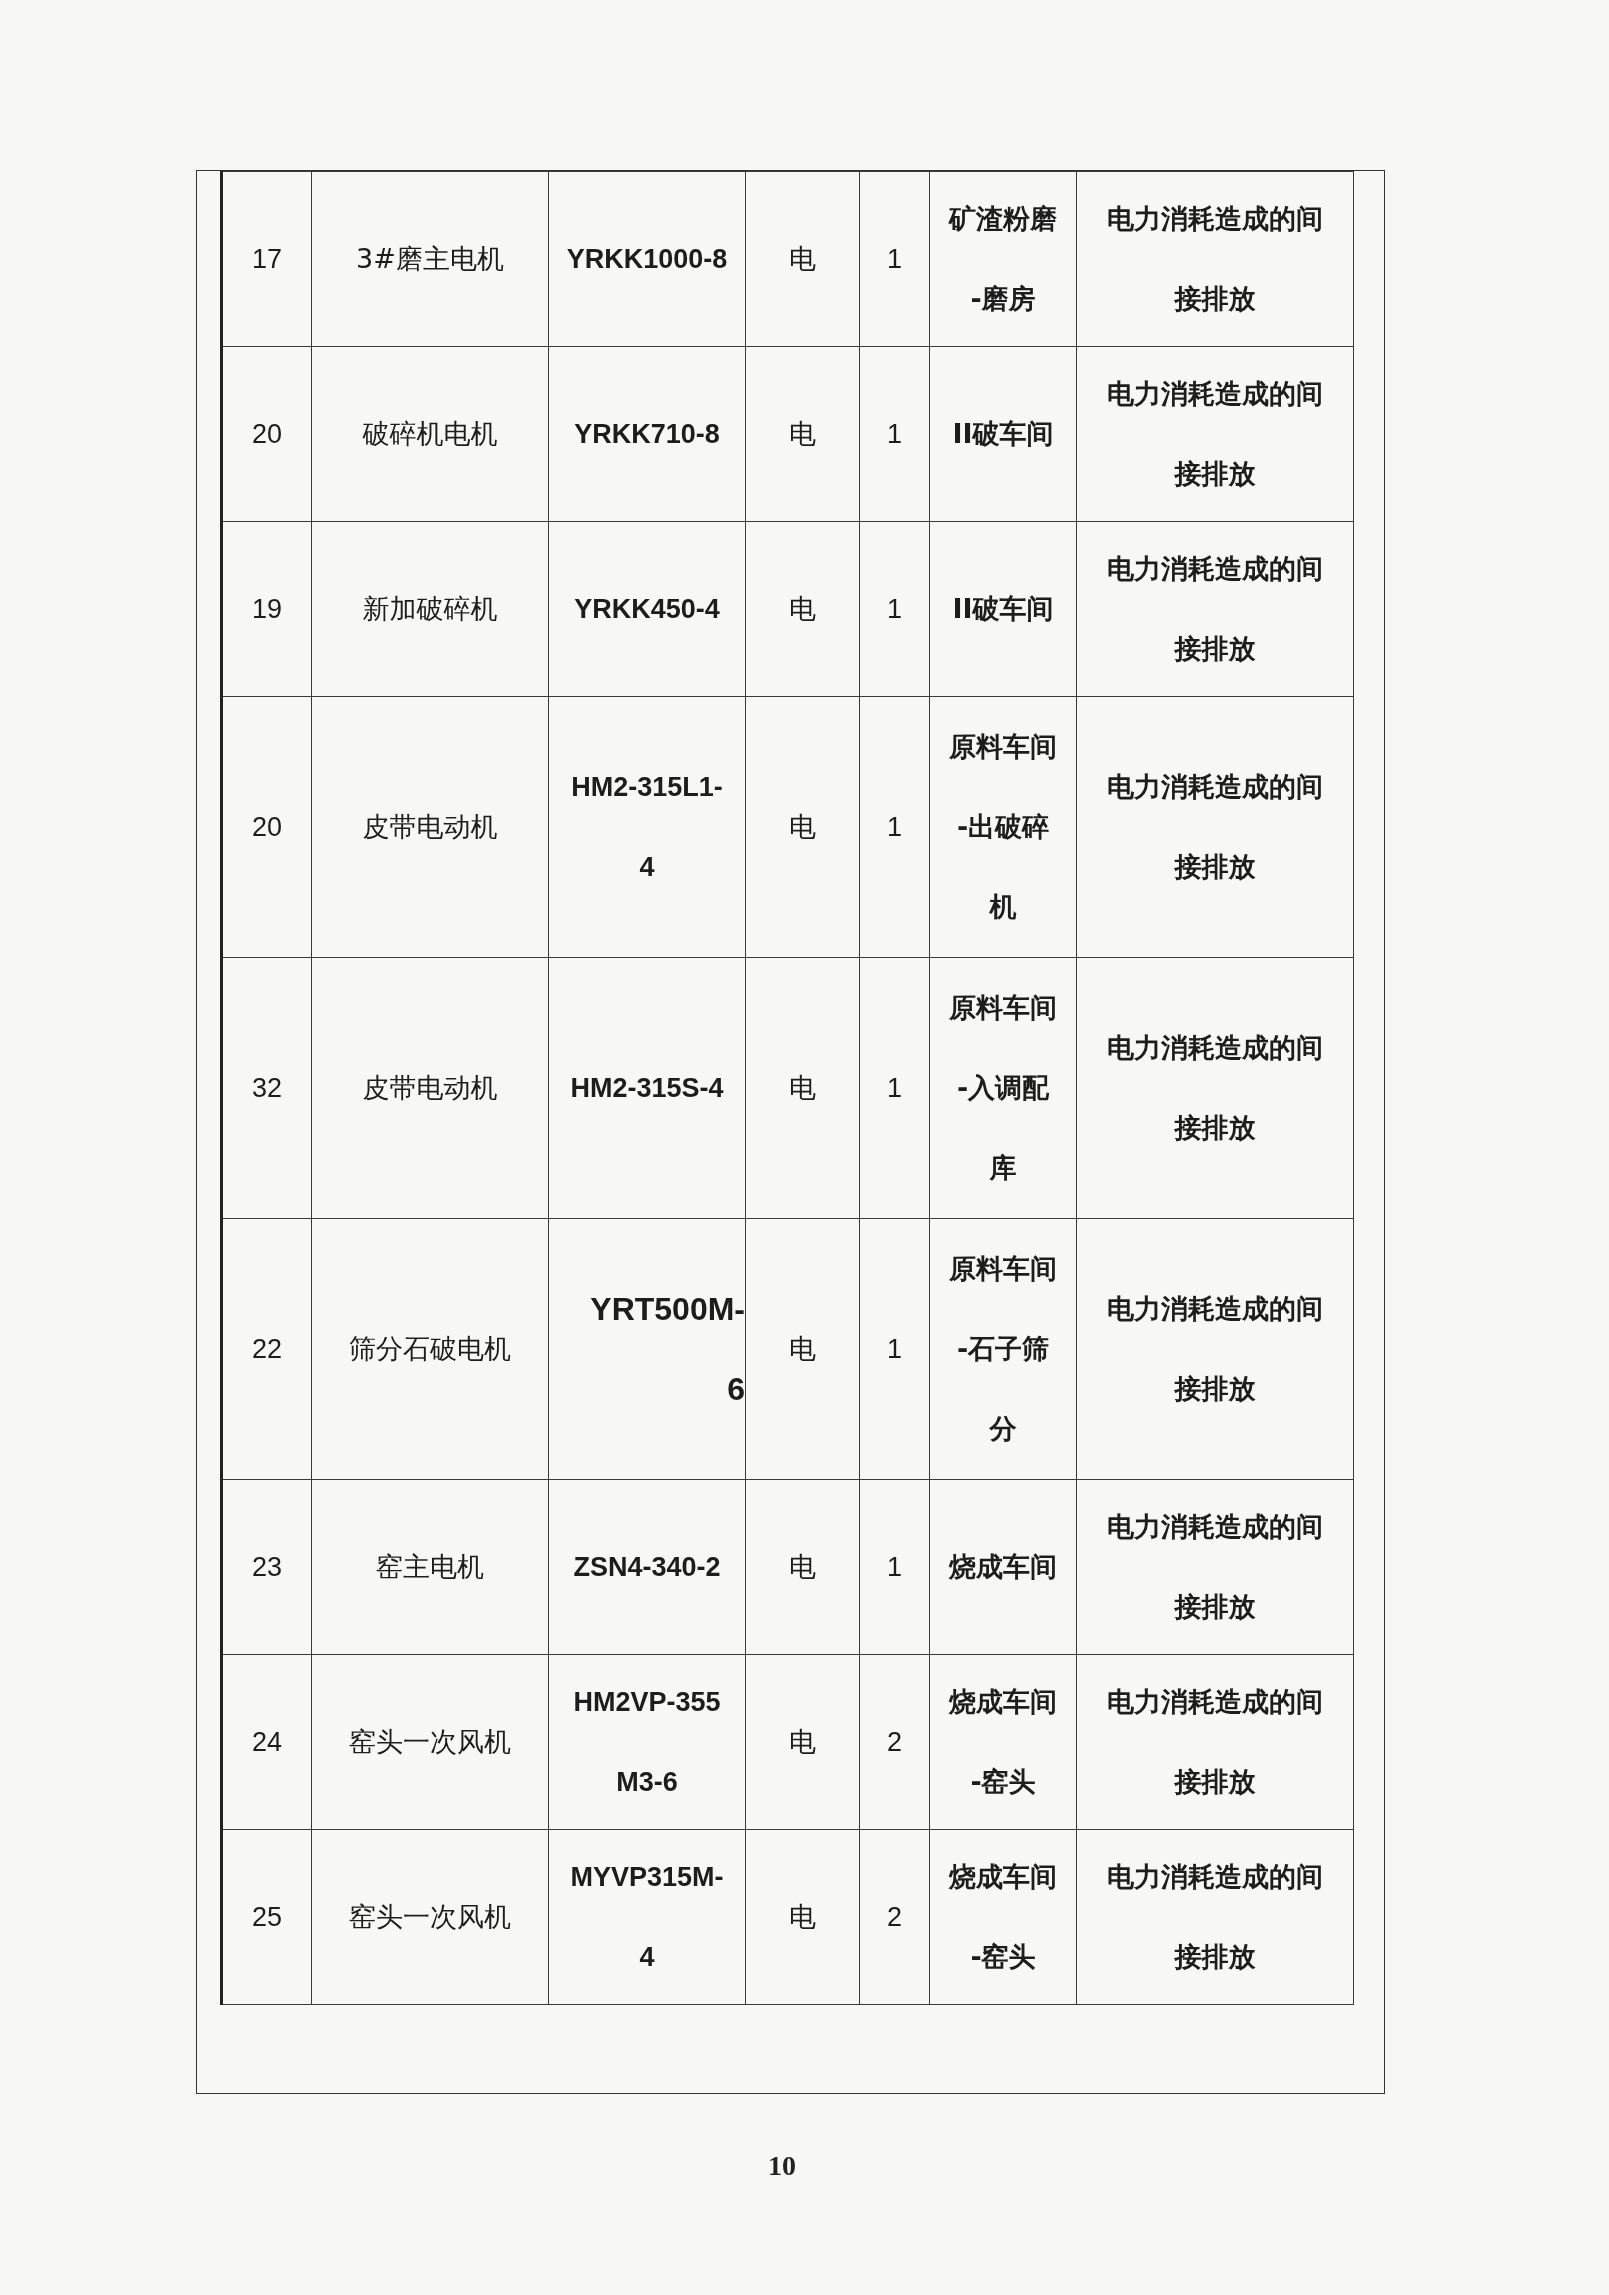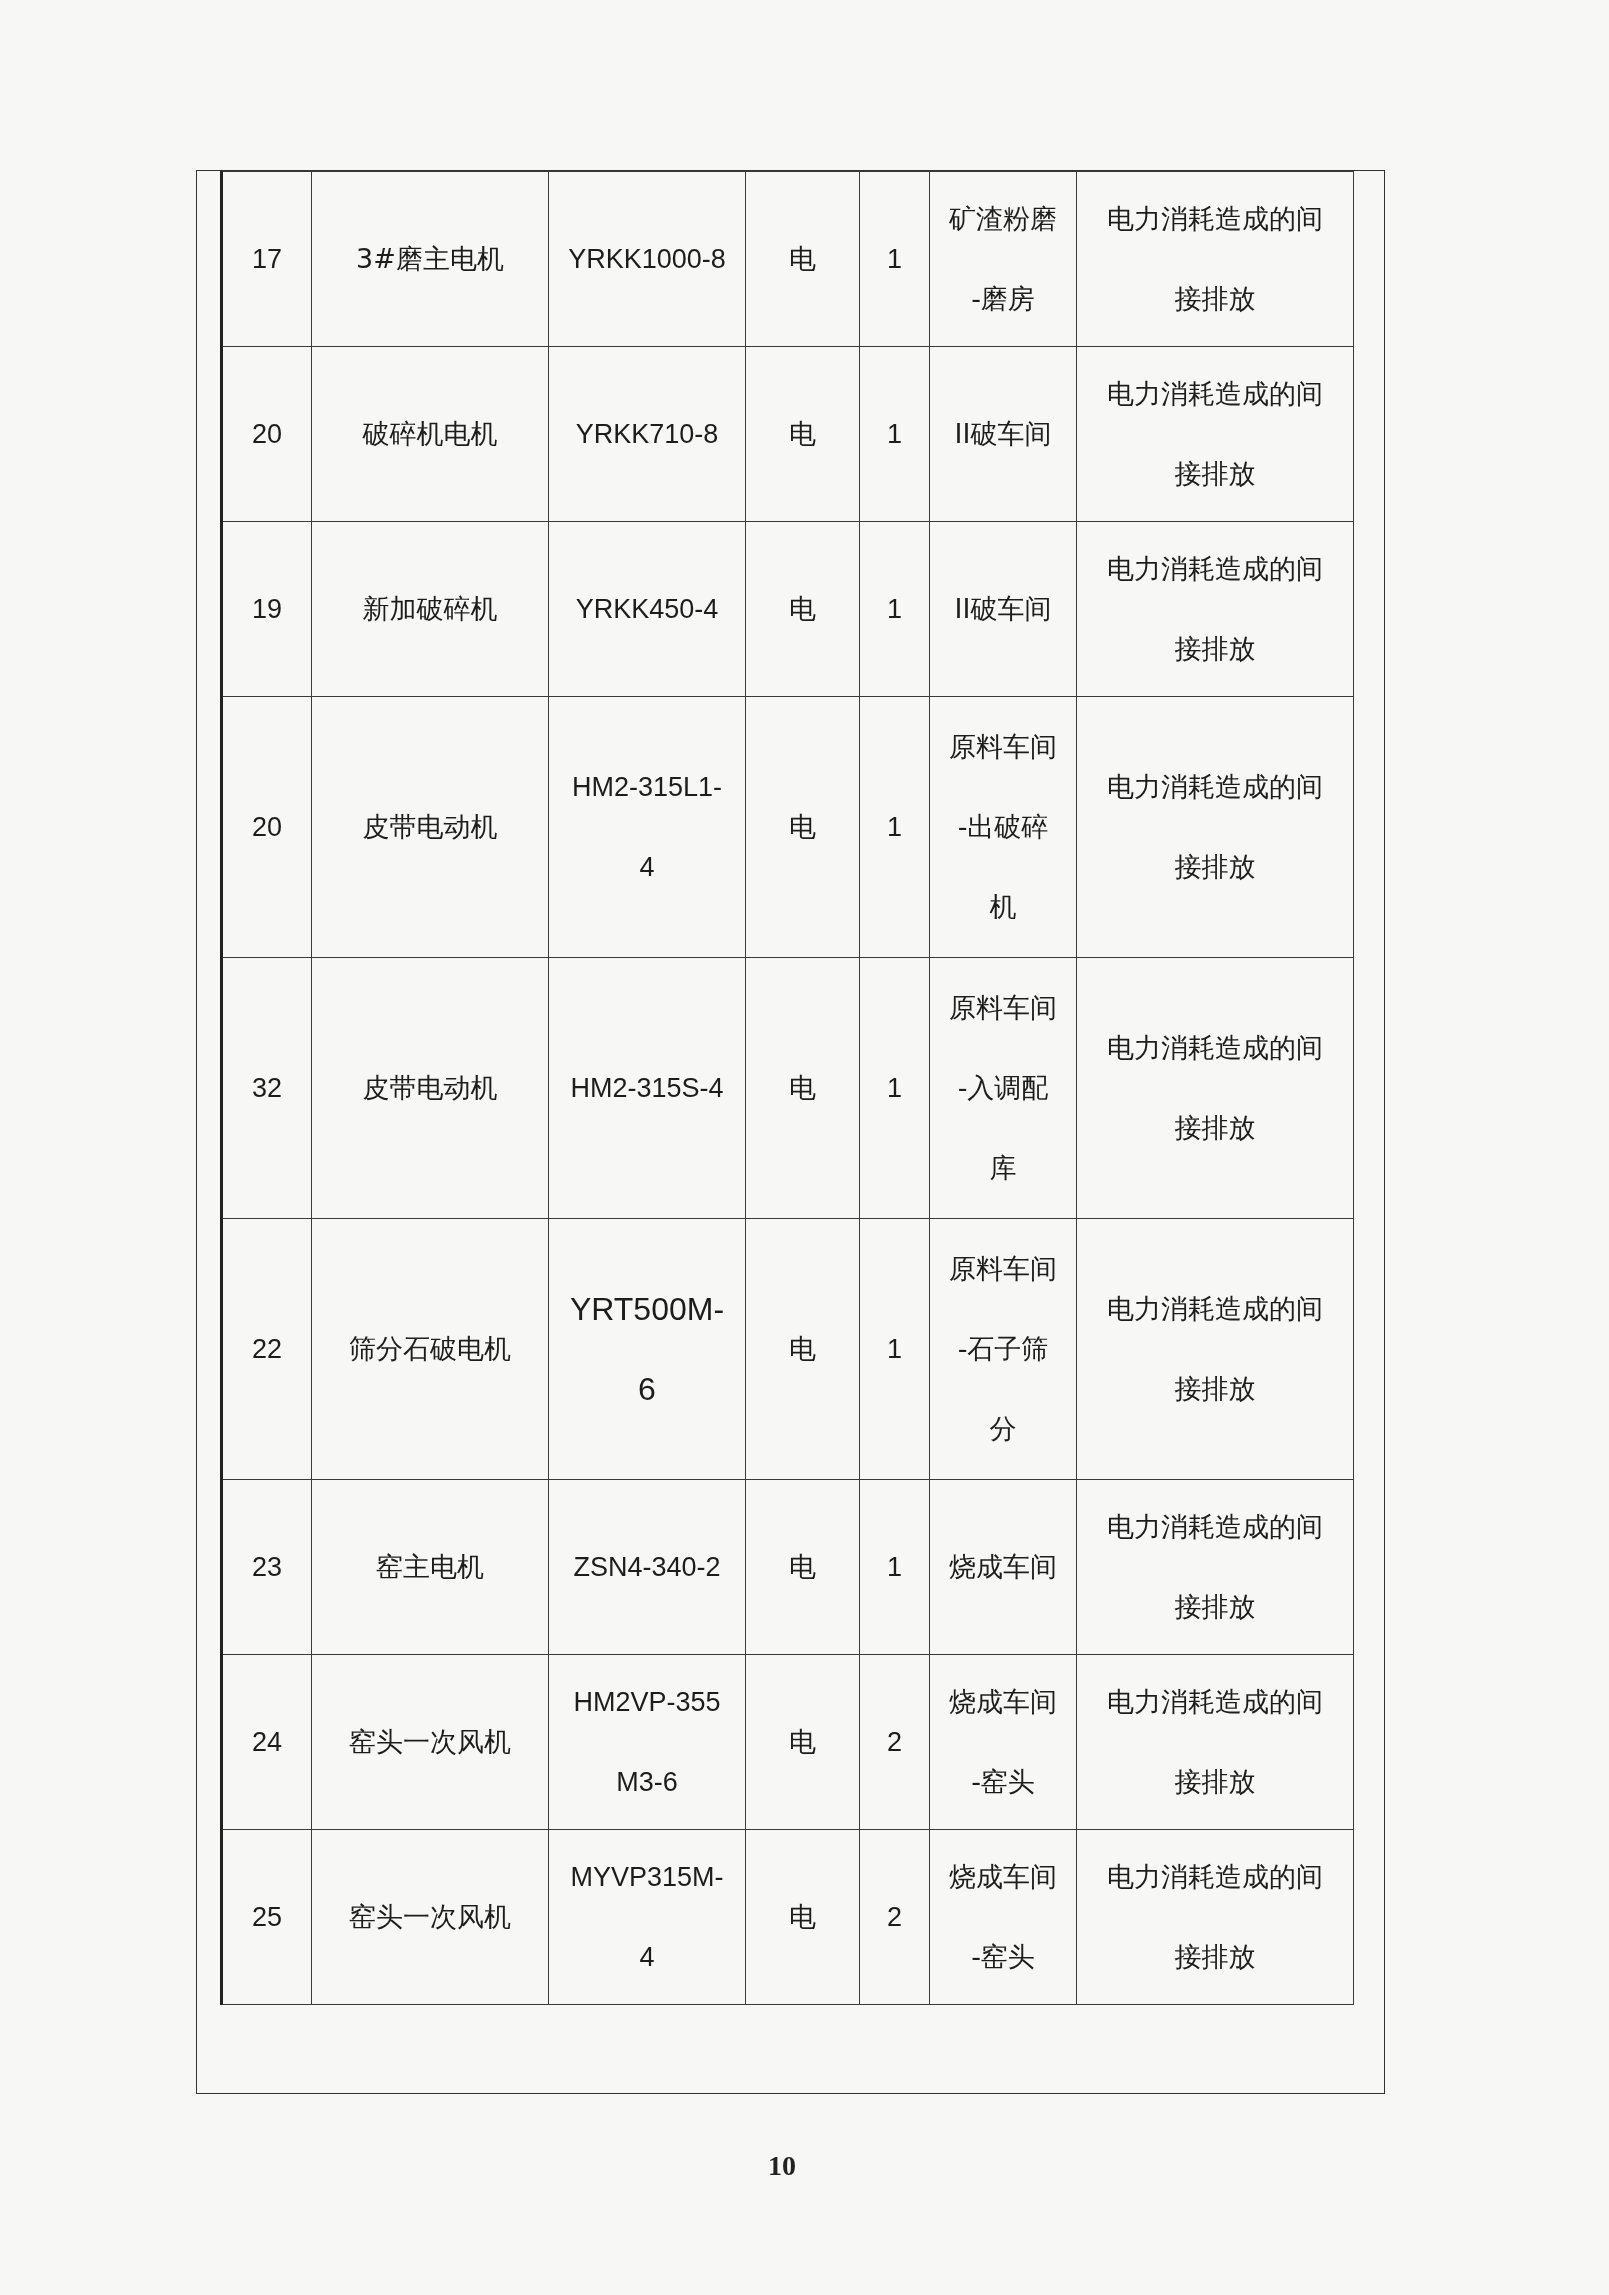--- a/index.html
+++ b/index.html
@@ -28,24 +28,24 @@
   table.data td {
     border: 1.3px solid #3a3a3a;
     text-align: center;
     vertical-align: middle;
     padding: 0;
     font-size: 27px;
     line-height: 44px;
   }
   table.data td.first { border-left: 3.3px solid #222; }
   table.data tr.lastrow td { border-bottom: 3.3px solid #222; }
-  td .ml { display: block; }
+  td .ml { display: block; font-weight: bold; }
   td.no { font-size: 29px; font-family: "Liberation Sans", sans-serif; }
   td.model { font-family: "Liberation Sans", sans-serif; font-size: 27px; }
-  td.model.big { font-size: 32px; }
+  td.model.big { font-size: 32px; text-align: right; }
   td.qty { font-size: 31px; font-family: "Liberation Sans", sans-serif; }
   .page-num {
     position: absolute;
     left: 768px; top: 2150px;
     font-family: "Liberation Serif", "DejaVu Serif", serif;
     font-weight: bold;
     font-size: 28px;
     color: #222;
   }
 </style>

